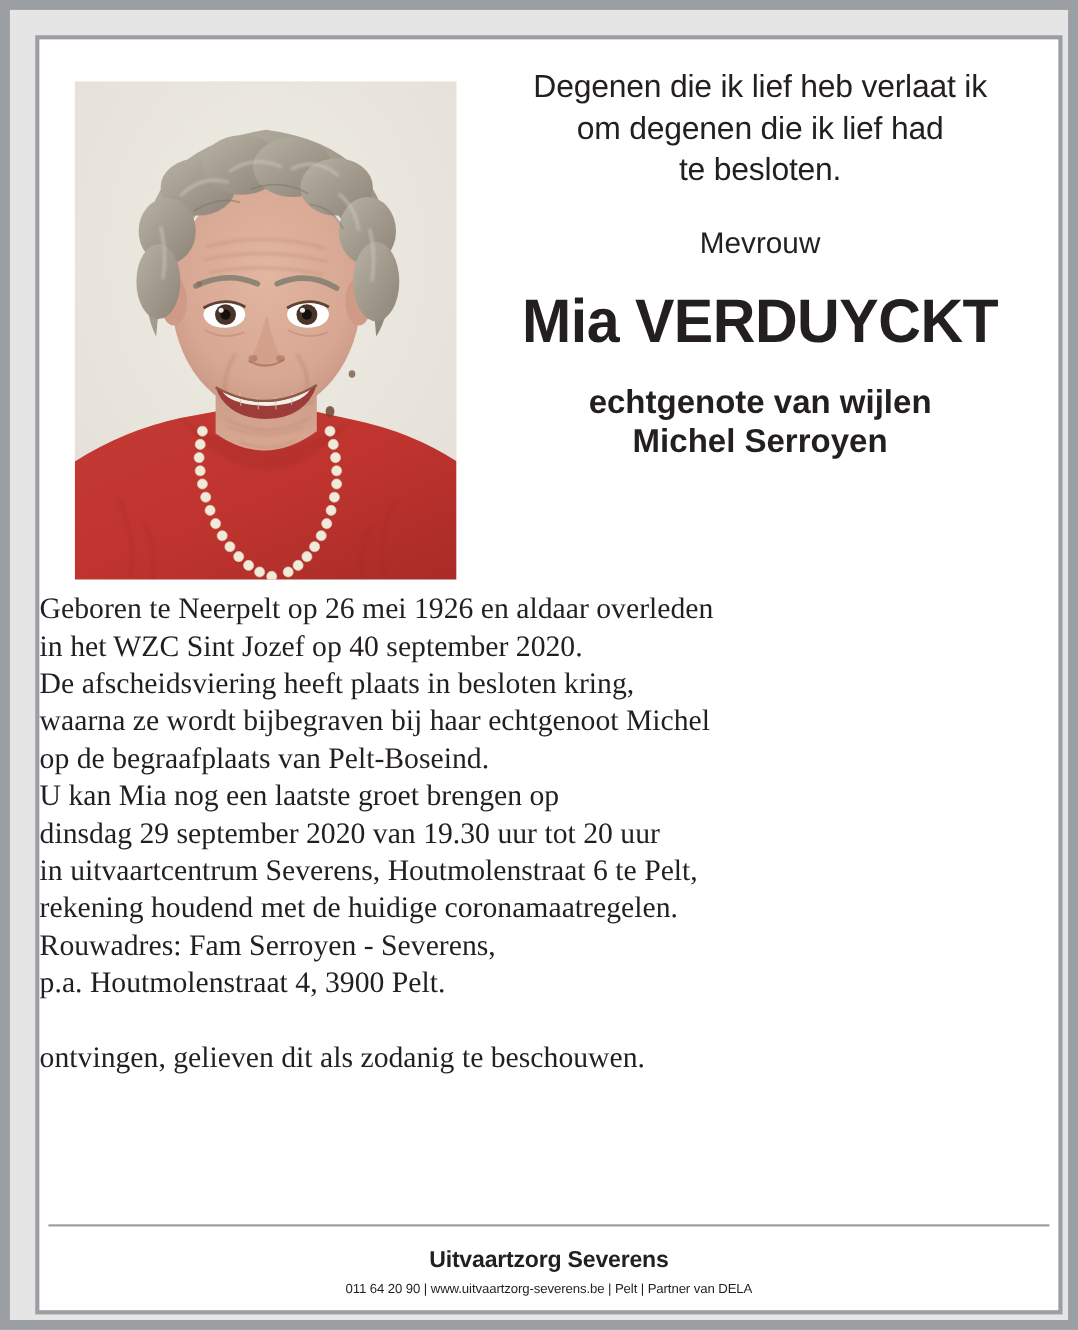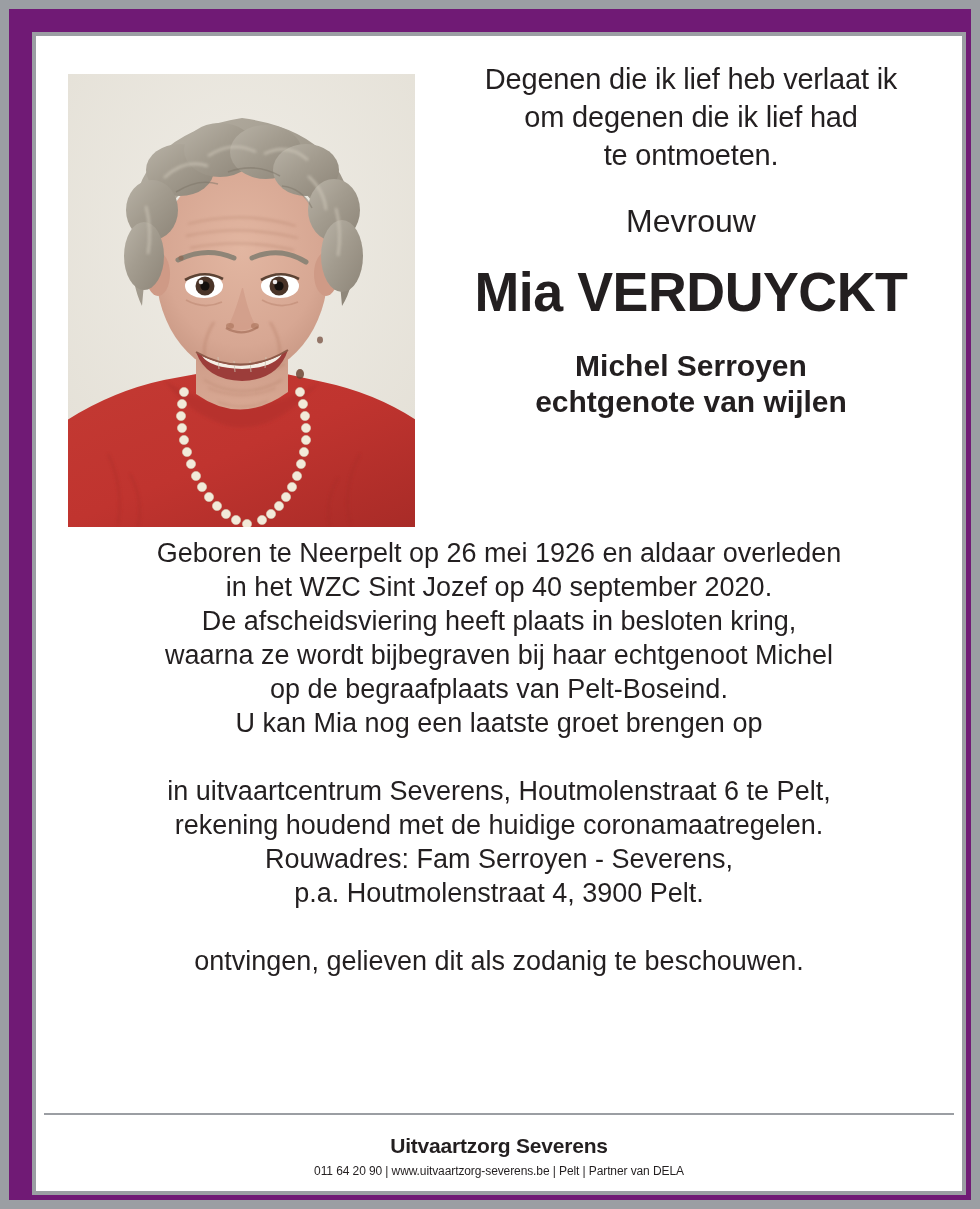--- a/index.html
+++ b/index.html
@@ -15,21 +15,21 @@
   }
 
   
   .frame-outer {
     position: absolute;
     left: 0; top: 0;
     width: 980px;
     height: 1209px;
     box-sizing: border-box;
     border: 9px solid #9b9ea3;
-    background: #701a75;
+    background: #e5e5e5;
   }
   .frame-inner {
     position: absolute;
     left: 23px; top: 23px;
     width: 934px;
     height: 1163px;
     box-sizing: border-box;
     border: 4px solid #9b9ea3;
     background: #ffffff;
   }
@@ -72,21 +72,21 @@
   .poem {
     font-size: 29px;
     line-height: 38px;
     font-weight: 400;
     letter-spacing: -0.2px;
   }
   .poem div { white-space: nowrap; }
 
   .mevrouw {
     margin-top: 30px;
-    font-size: 32px;
+    font-size: 27px;
     line-height: 34px;
     font-weight: 400;
   }
 
   .deceased-name {
     margin-top: 24px;
     font-size: 56px;
     line-height: 60px;
     font-weight: 700;
     letter-spacing: -0.5px;
@@ -98,25 +98,26 @@
     margin-top: 26px;
     font-size: 30px;
     line-height: 36px;
     font-weight: 700;
   }
   .spouse div { white-space: nowrap; }
 
   
   .body-text {
     margin-top: 8px;
-    text-align: center;
+    text-align: left;
     color: #231f20;
     font-size: 27px;
     line-height: 34px;
     font-weight: 400;
+    font-family: Liberation Serif, serif;
   }
   .body-text p {
     margin: 0;
   }
   .body-text p + p {
   }
   .body-text .ln { white-space: nowrap; }
 
   
   .divider {
@@ -326,42 +327,42 @@
           </g>
 
           <rect width="347" height="453" fill="none"></rect>
         </svg>
       </div>
 
       <div class="header-col">
         <div class="poem">
           <div>Degenen die ik lief heb verlaat ik</div>
           <div>om degenen die ik lief had</div>
-          <div>te ontmoeten.</div>
+          <div>te besloten.</div>
         </div>
         <div class="mevrouw">Mevrouw</div>
         <div class="deceased-name">Mia VERDUYCKT</div>
         <div class="spouse">
+          <div>echtgenote van wijlen</div>
           <div>Michel Serroyen</div>
-          <div>echtgenote van wijlen</div>
         </div>
       </div>
     </div>
 
     <div class="body-text">
       <p>
         <span class="ln">Geboren te Neerpelt op 26 mei 1926 en aldaar overleden</span><br>
         <span class="ln">in het WZC Sint Jozef op 40 september 2020.</span>
       </p>
       <p>
         <span class="ln">De afscheidsviering heeft plaats in besloten kring,</span><br>
         <span class="ln">waarna ze wordt bijbegraven bij haar echtgenoot Michel</span><br>
         <span class="ln">op de begraafplaats van Pelt-Boseind.</span><br>
         <span class="ln">U kan Mia nog een laatste groet brengen op</span><br>
-        <br>
+        <span class="ln">dinsdag 29 september 2020 van 19.30 uur tot 20 uur</span><br>
         <span class="ln">in uitvaartcentrum Severens, Houtmolenstraat 6 te Pelt,</span><br>
         <span class="ln">rekening houdend met de huidige coronamaatregelen.</span>
       </p>
       <p>
         <span class="ln">Rouwadres: Fam Serroyen - Severens,</span><br>
         <span class="ln">p.a. Houtmolenstraat 4, 3900 Pelt.</span>
       </p>
       <p>
         <br>
         <span class="ln">ontvingen, gelieven dit als zodanig te beschouwen.</span>

